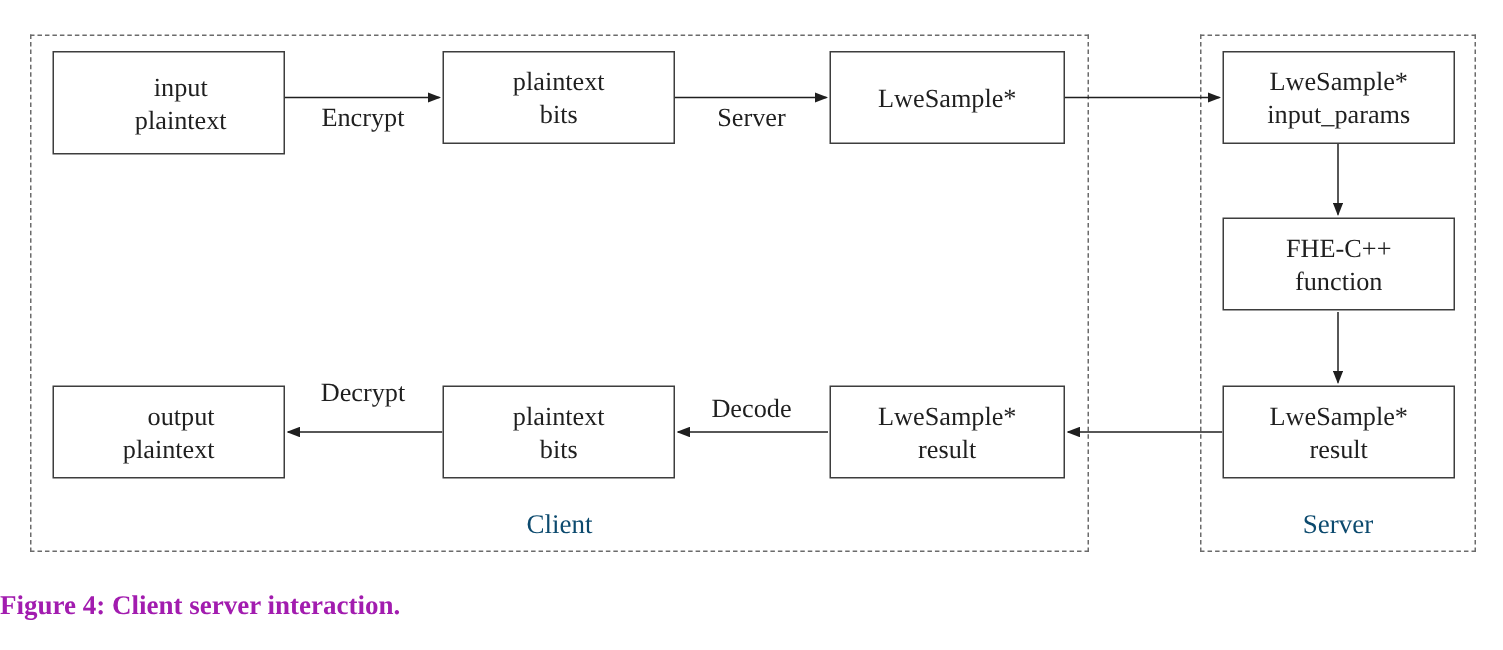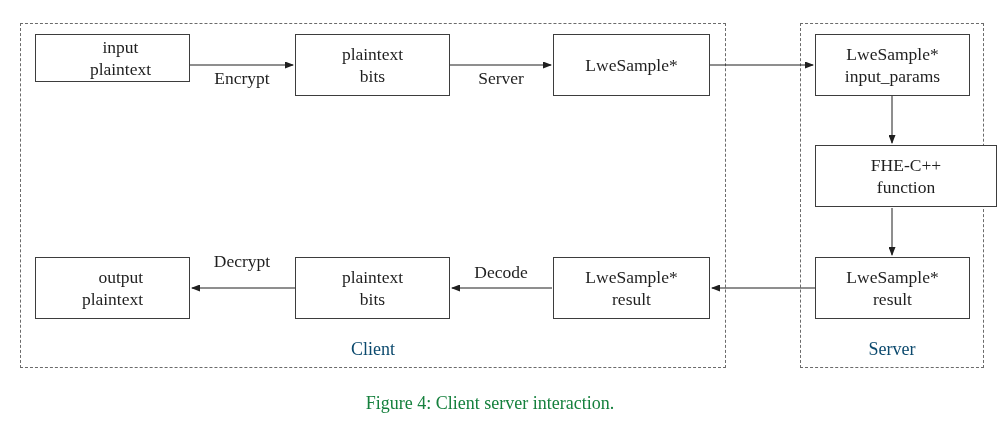--- a/index.html
+++ b/index.html
@@ -67,24 +67,24 @@
     font-size: 17.5px;
     line-height: 18px;
     color: #1f1f1f;
     background: transparent;
   }
   .caption {
     position: absolute;
     left: 0;
     top: 392px;
     width: 980px;
-    text-align: center;
     font-size: 18px;
     line-height: 22px;
-    color: #15803d;
+    color: #a21caf;
+    font-weight: bold;
   }
 </style>
 </head>
 <body>
 
 <div class="page">
   <div class="diagram">
 
     <div class="region" style="left:20px; top:23px; width:706px; height:345px;">
       <div class="region-label">Client</div>
@@ -102,36 +102,36 @@
       <line x1="190" y1="65" x2="293" y2="65" marker-end="url(#ah)"></line>
       <line x1="450" y1="65" x2="551" y2="65" marker-end="url(#ah)"></line>
       <line x1="710" y1="65" x2="813" y2="65" marker-end="url(#ah)"></line>
       <line x1="892" y1="96" x2="892" y2="143" marker-end="url(#ah)"></line>
       <line x1="892" y1="208" x2="892" y2="255" marker-end="url(#ah)"></line>
       <line x1="815" y1="288" x2="712" y2="288" marker-end="url(#ah)"></line>
       <line x1="552" y1="288" x2="452" y2="288" marker-end="url(#ah)"></line>
       <line x1="295" y1="288" x2="192" y2="288" marker-end="url(#ah)"></line>
     </svg>
 
-    <div class="node" style="left:35px; top:34px; width:155px; height:48px;padding-left:16px;">input
+    <div class="node" style="left:35px; top:34px; width:155px; height:69px;padding-left:16px;">input
 plaintext</div>
     <div class="node" style="left:295px; top:34px; width:155px; height:62px;">plaintext
 bits</div>
     <div class="node" style="left:553px; top:34px; width:157px; height:62px;">LweSample*</div>
 
     <div class="node" style="left:35px; top:257px; width:155px; height:62px;text-align:right;">output
 plaintext</div>
     <div class="node" style="left:295px; top:257px; width:155px; height:62px;">plaintext
 bits</div>
     <div class="node" style="left:553px; top:257px; width:157px; height:62px;">LweSample*
 result</div>
 
     <div class="node" style="left:815px; top:34px; width:155px; height:62px;">LweSample*
 input_params</div>
-    <div class="node" style="left:815px; top:145px; width:182px; height:62px;">FHE-C++
+    <div class="node" style="left:815px; top:145px; width:155px; height:62px;">FHE-C++
 function</div>
     <div class="node" style="left:815px; top:257px; width:155px; height:62px;">LweSample*
 result</div>
 
     <div class="arrow-label" style="left:192px; top:69px; width:100px;">Encrypt</div>
     <div class="arrow-label" style="left:451px; top:69px; width:100px;">Server</div>
     <div class="arrow-label" style="left:451px; top:263px; width:100px;text-align:center;">Decode</div>
     <div class="arrow-label" style="left:192px; top:252px; width:100px;text-align:center;">Decrypt</div>
   </div>
 

